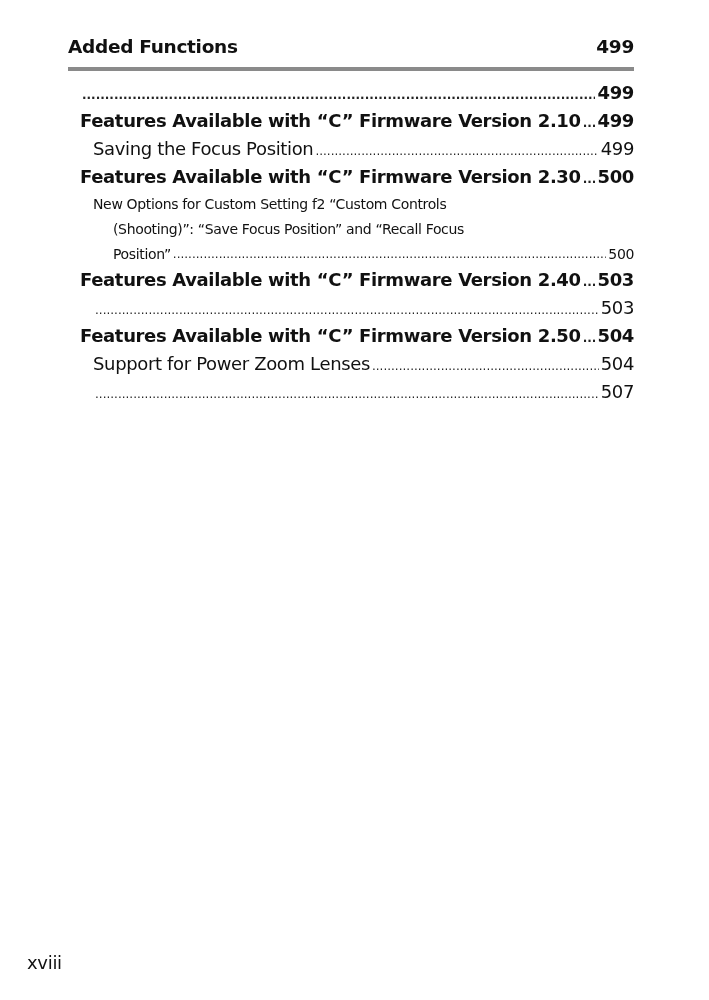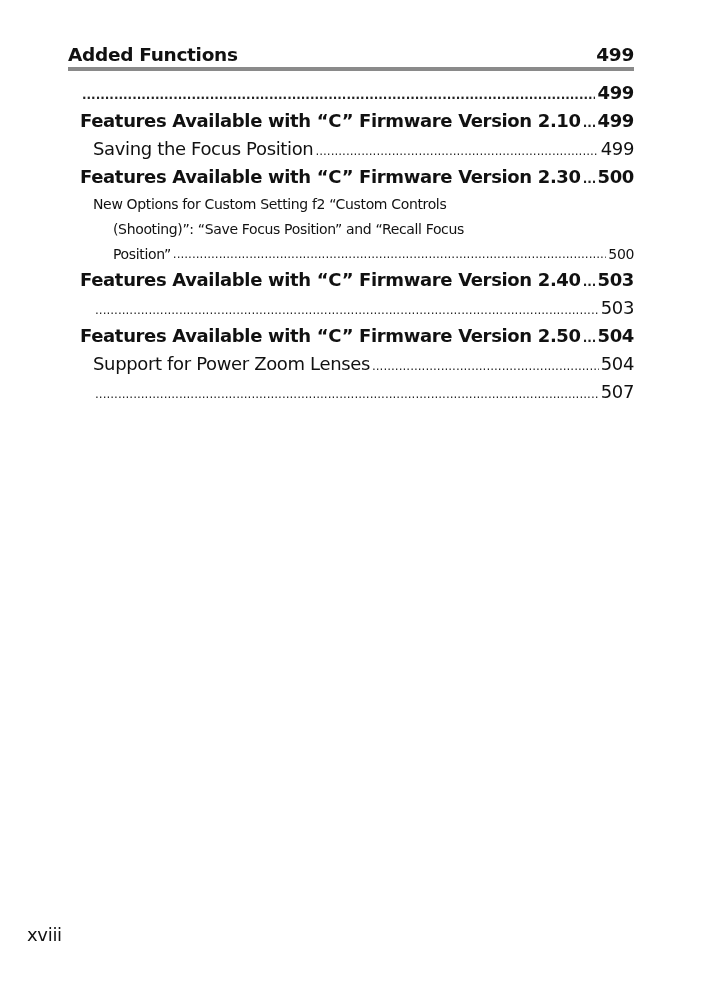--- a/index.html
+++ b/index.html
@@ -3,21 +3,21 @@
 <meta charset="utf-8">
 <style>
   html, body { margin: 0; padding: 0; }
   body {
     width: 709px; height: 1000px; background: #ffffff; position: relative;
     font-family: "DejaVu Sans", sans-serif; color: #111111; overflow: hidden;
   }
   .header {
     position: absolute; left: 68px; top: 36px; width: 566px;
     display: flex; justify-content: space-between; align-items: baseline;
-    font-weight: bold; font-size: 18.5px; letter-spacing: -0.3px; margin-top: 8px;
+    font-weight: bold; font-size: 18.5px; letter-spacing: -0.3px;
   }
   .rule {
     position: absolute; left: 68px; top: 67px; width: 566px; height: 4px;
     background: #8a8a8a;
   }
   .toc { position: absolute; left: 80px; top: 80px; width: 554px; }
   .entry {
     display: flex; align-items: baseline; font-size: 18px; line-height: 26px;
     letter-spacing: -0.35px; white-space: nowrap;
   }
@@ -34,21 +34,21 @@
   }
   .entry .page { flex: 0 0 auto; }
   .multi { font-size: 14px; line-height: 25px; letter-spacing: -0.35px; padding-left: 13px; }
   .multi .cont { padding-left: 20px; }
   .multi .last { display: flex; align-items: center; padding-left: 20px; white-space: nowrap; }
   .multi .last .dots { flex: 1 1 auto; overflow: hidden; margin: 0 2px; font-size: 12px; letter-spacing: 0; color: #222; }
   .multi .last .dots::after {
     content: "................................................................................................................................................................................................................";
   }
   .folio {
-    position: absolute; left: 27px; top: 924px; font-size: 18px; letter-spacing: -0.3px;
+    position: absolute; left: 27px; top: 952px; font-size: 18px; letter-spacing: -0.3px;
   }
 </style>
 </head>
 <body>
 
 <div class="header">
   <span>Added Functions</span>
   <span>499</span>
 </div>
 <div class="rule"></div>

